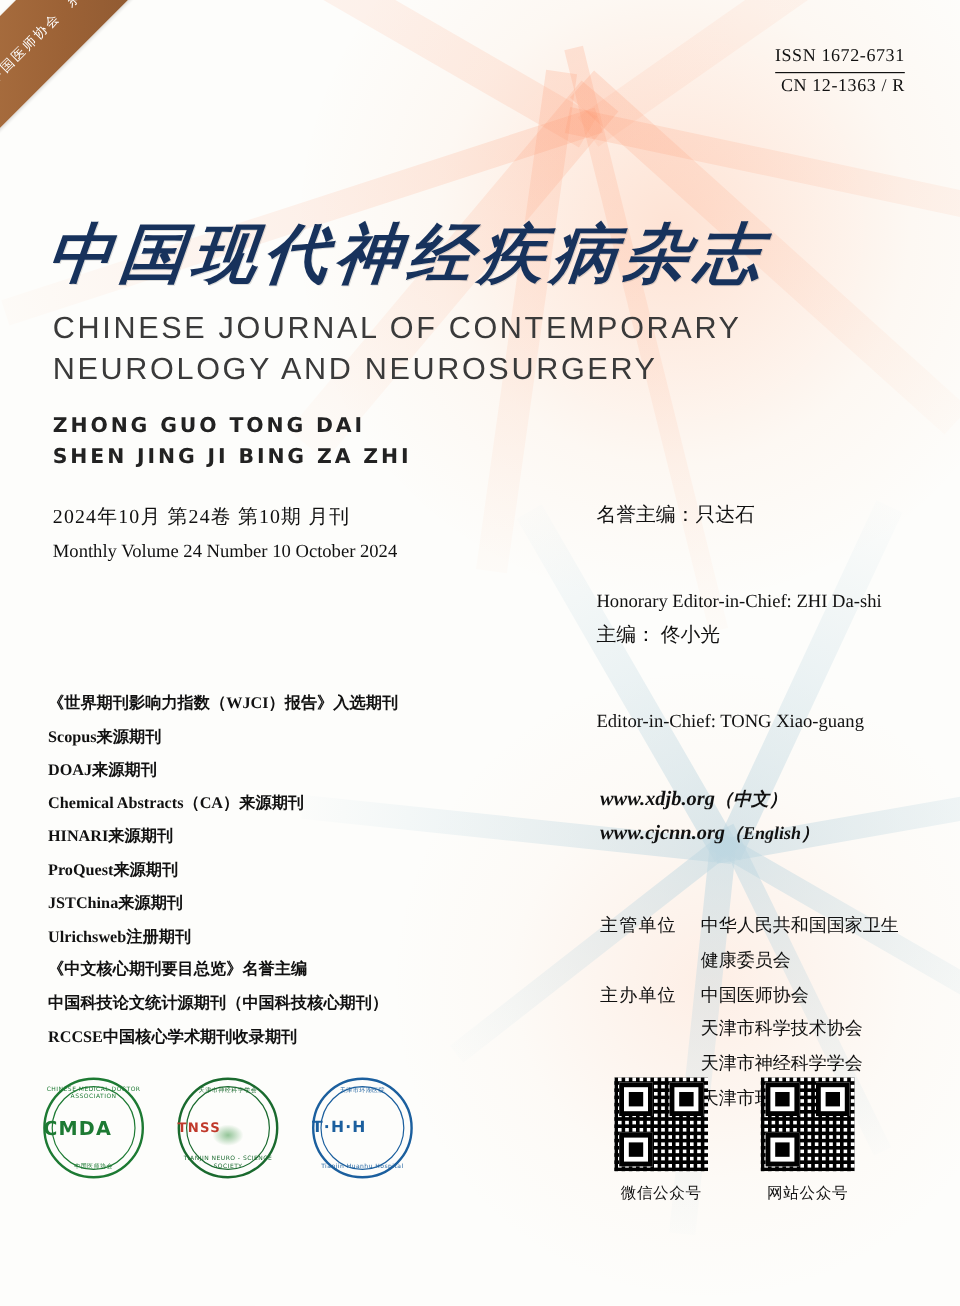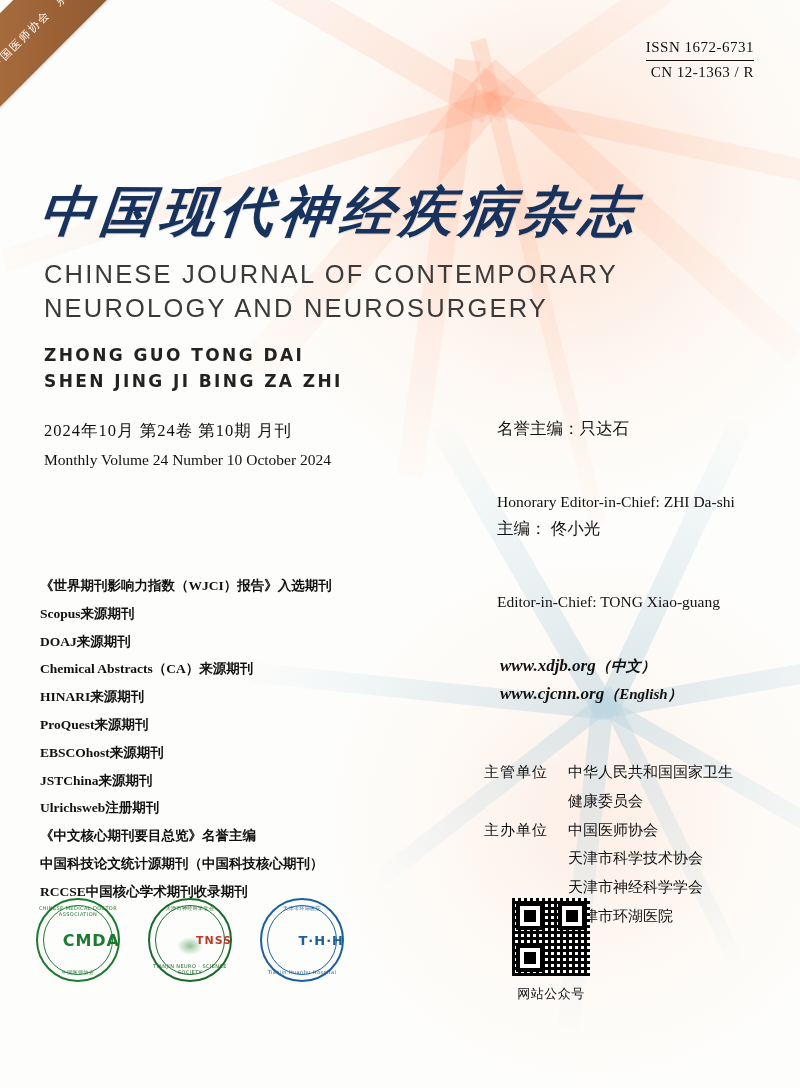--- a/index.html
+++ b/index.html
@@ -151,21 +151,21 @@
     font-style:italic;
     font-weight:700;
     color:#111;
     line-height:1.62;
   }
   .sites .note{font-size:15px;}
 
   
   .orgs{
     position:absolute;
-    left:484px;top:758px;
+    left:500px;top:758px;
     font-size:15px;
     color:#111;
     line-height:1.92;
   }
   .org-row{display:flex;}
   .org-label{width:84px;flex:0 0 84px;letter-spacing:1px;}
   .org-val{flex:1;}
 
   
   .logos{
@@ -186,21 +186,21 @@
     border:2px solid currentColor;
   }
   .logo .ring2{
     position:absolute;inset:7px;
     border-radius:50%;
     border:1px solid currentColor;
   }
   .logo .mid{
     position:absolute;left:0;right:0;top:50%;
     transform:translateY(-50%);
-    text-align:right;
+    text-align:left;
     font-family:"DejaVu Sans", sans-serif;
     font-weight:700;
     letter-spacing:1px;
   }
   .logo .top-arc,.logo .bot-arc{
     position:absolute;left:0;right:0;
     text-align:center;
     font-family:"DejaVu Sans", sans-serif;
     font-size:5px;
     letter-spacing:.4px;
@@ -328,21 +328,20 @@
     <div class="en">Editor-in-Chief: TONG Xiao-guang</div>
   </div>
 
   <div class="index-list">
     <div>《世界期刊影响力指数（WJCI）报告》入选期刊</div>
     <div>Scopus来源期刊</div>
     <div>DOAJ来源期刊</div>
     <div>Chemical Abstracts（CA）来源期刊</div>
     <div>HINARI来源期刊</div>
     <div>ProQuest来源期刊</div>
-    <div>EBSCOhost来源期刊</div>
     <div>JSTChina来源期刊</div>
     <div>Ulrichsweb注册期刊</div>
     <div>《中文核心期刊要目总览》名誉主编</div>
     <div>中国科技论文统计源期刊（中国科技核心期刊）</div>
     <div>RCCSE中国核心学术期刊收录期刊</div>
   </div>
 
   <div class="sites">
     <div>
       <span>www.xdjb.org</span><span class="note">（中文）</span>
@@ -396,17 +395,25 @@
     </div>
   </div>
 
   <div class="qrs">
     <div class="qr-block">
       <div class="qr">
         <div class="qr-eye tl"></div>
           <div class="qr-eye tr"></div>
           <div class="qr-eye bl"></div>
       </div>
+      <div class="qr-cap">微信公众号</div>
+    </div>
+    <div class="qr-block">
+      <div class="qr">
+        <div class="qr-eye tl"></div>
+          <div class="qr-eye tr"></div>
+          <div class="qr-eye bl"></div>
+      </div>
       <div class="qr-cap">网站公众号</div>
     </div>
   </div>
 
 </div>
 
 </body></html>

